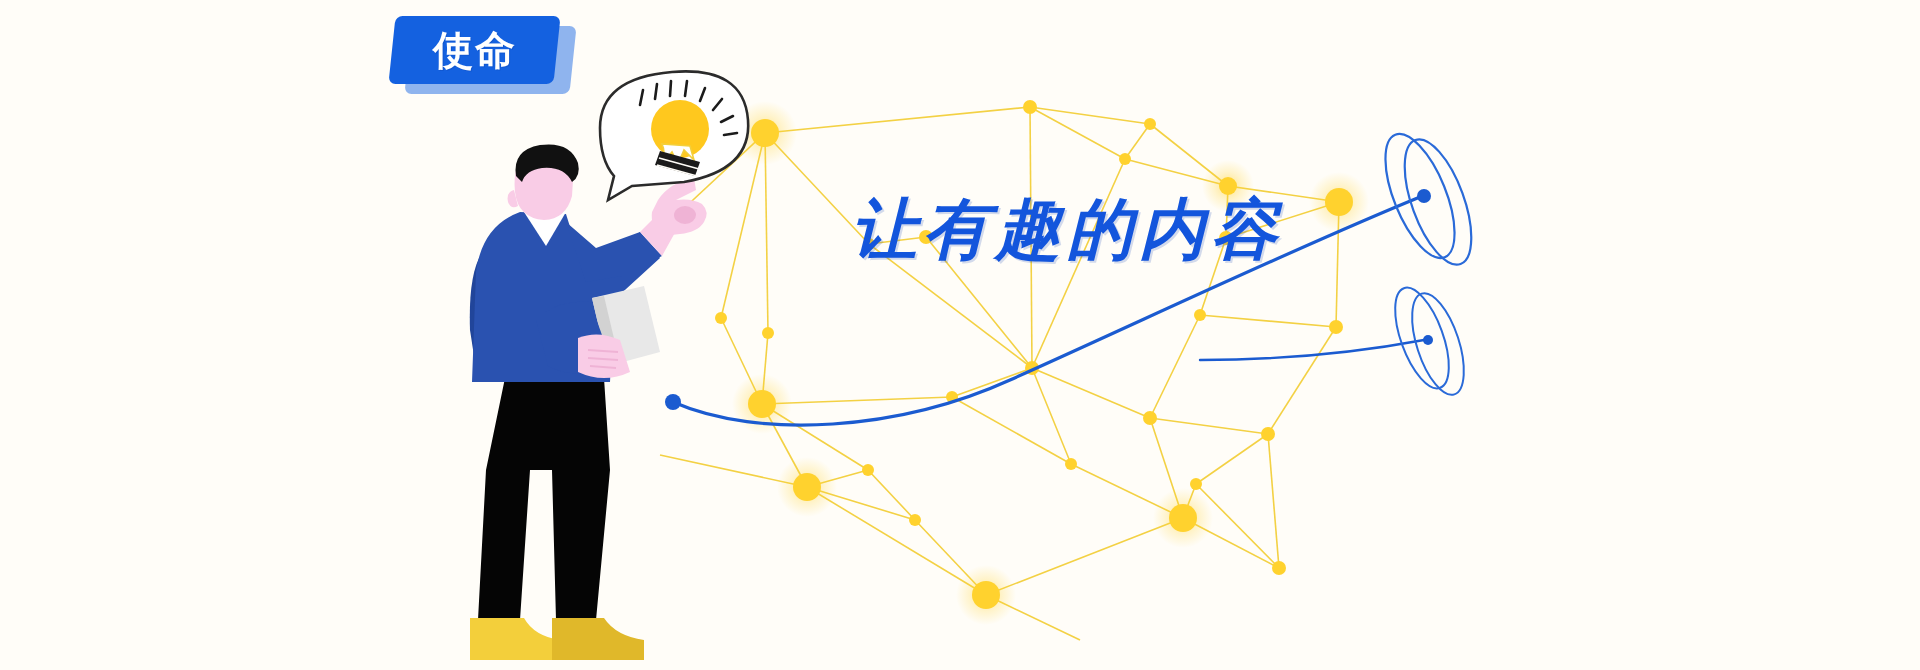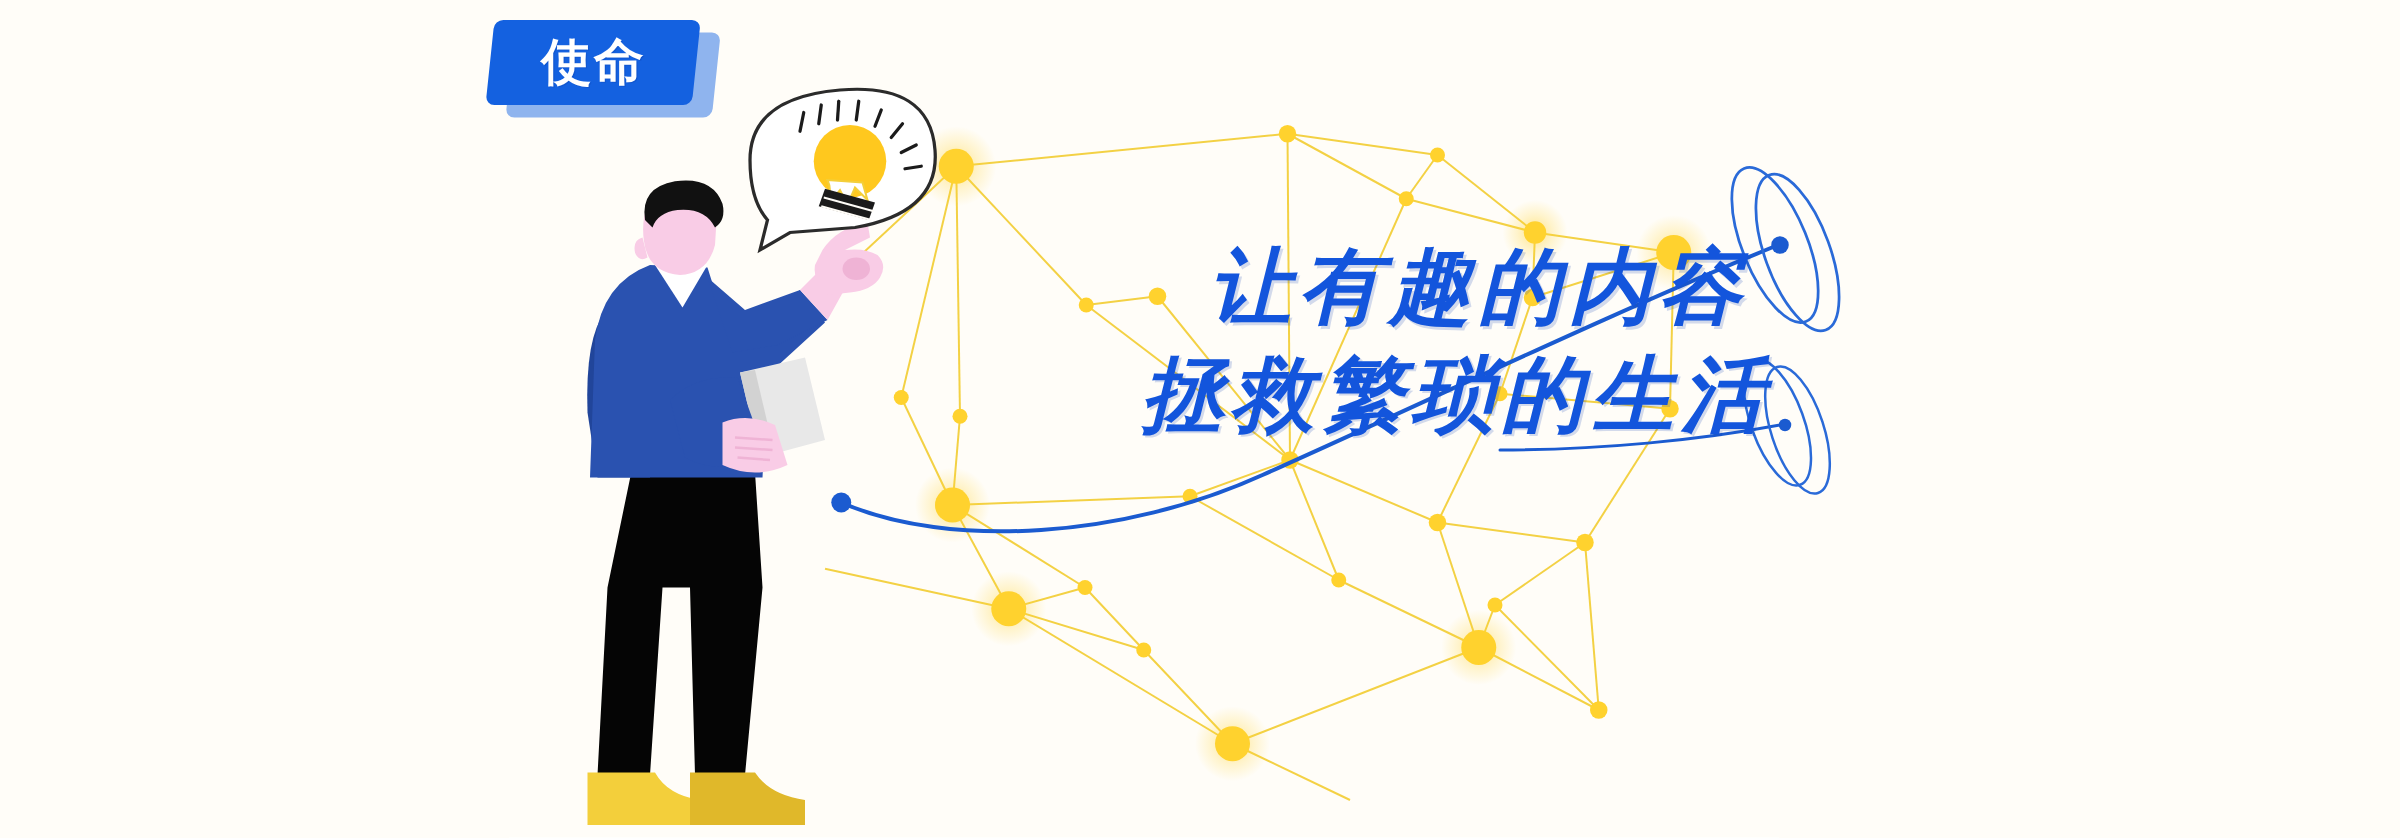--- a/index.html
+++ b/index.html
@@ -70,21 +70,20 @@
     line-height: 1;
     text-shadow: 1px 1px 0 rgba(10,60,160,.25);
   }
 
   
   .headline {
     position: absolute;
     left: 815px;
     top: 196px;
     width: 700px;
-    text-align: center;
   }
   .hl-line {
     color: #1355DC;
     font-size: 66px;
     font-weight: 700;
     line-height: 1.0;
     letter-spacing: 6px;
     font-style: italic;
     white-space: nowrap;
     text-shadow: 2px 2px 0 rgba(10,60,180,0.18);
@@ -269,21 +268,20 @@
     <path d="M660,151 L700,162 L695,176 L655,165 Z" fill="#1B1B1B"></path>
     <g stroke="#FFFDF8" stroke-width="1.6">
       <path d="M659,158 L699,169"></path>
       <path d="M657,165 L697,176"></path>
     </g>
   </svg>
 
   <div id="headline-layer" class="layer">
     <div class="headline">
       <div class="hl-line l1">让有趣的内容</div>
-      <div class="hl-line l2">拯救繁琐的生活</div>
     </div>
   </div>
 
   <div id="badge-layer" class="layer">
     <div class="badge-wrap">
       <div class="badge-shadow"></div>
       <div class="badge-main">
         <span class="badge-text">使命</span>
       </div>
     </div>

